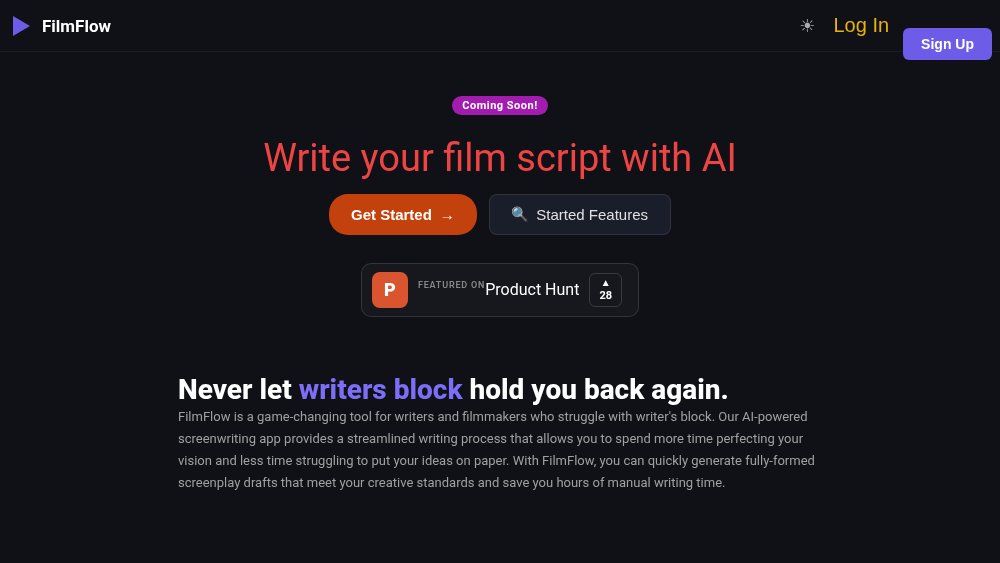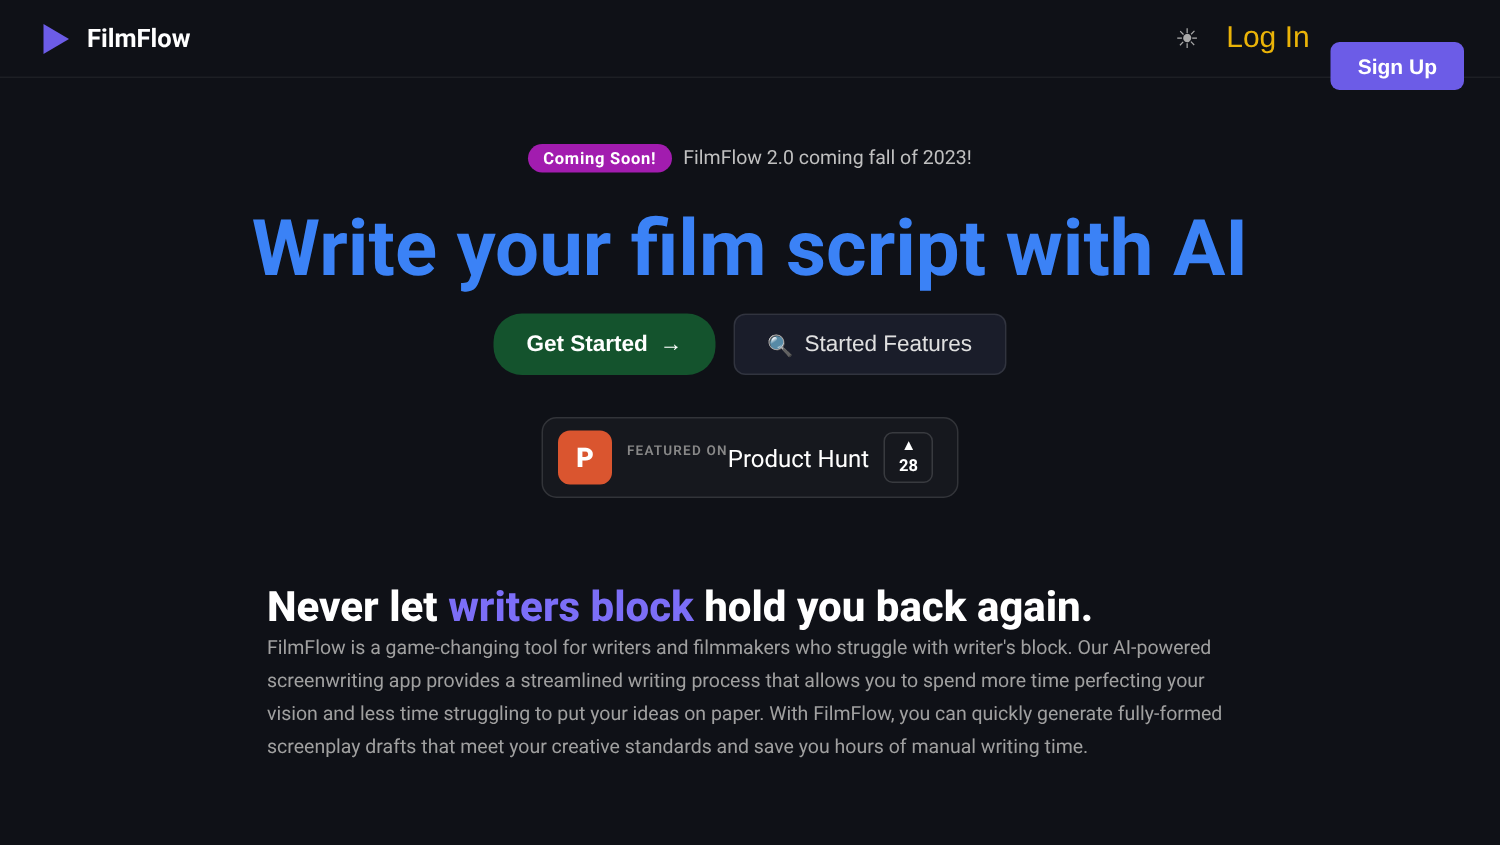--- a/index.html
+++ b/index.html
@@ -11,21 +11,21 @@
       width: 1000px;
       min-height: 563px;
       overflow-x: hidden;
     }
 
     
     nav {
       display: flex;
       align-items: center;
       justify-content: space-between;
-      padding: 0 24px;
+      padding: 0 8px;
       height: 52px;
       background: #0f1117;
       border-bottom: 1px solid rgba(255,255,255,0.06);
     }
 
     .nav-logo {
       display: flex;
       align-items: center;
       gap: 8px;
       font-weight: 700;
@@ -103,23 +103,23 @@
       border-radius: 20px;
       letter-spacing: 0.5px;
     }
 
     .coming-soon-text {
       font-size: 13px;
       color: #c0c0c0;
     }
 
     .hero-title {
-      font-size: 52px;
-      font-weight: 700;
-      color: #3b82f6;
+      font-size: 38px;
+      font-weight: 400;
+      color: #ef4444;
       line-height: 1.12;
       margin-bottom: 14px;
       max-width: 700px;
     }
 
     .hero-subtitle {
       font-size: 15px;
       color: #aaaaaa;
       margin-bottom: 28px;
     }
@@ -127,21 +127,21 @@
     .hero-buttons {
       display: flex;
       gap: 12px;
       margin-bottom: 28px;
     }
 
     .btn-get-started {
       display: flex;
       align-items: center;
       gap: 8px;
-      background: #14532d;
+      background: #c2410c;
       color: #fff;
       border: none;
       font-size: 15px;
       font-weight: 600;
       padding: 11px 22px;
       border-radius: 19px;
       cursor: pointer;
     }
 
     .btn-explore {
@@ -259,21 +259,20 @@
   <div class="nav-right">
     <button class="nav-theme-btn">☀</button>
     <button class="nav-login-btn">Log In</button>
     <button class="nav-signup-btn">Sign Up</button>
   </div>
 </nav>
 
 <section class="hero">
   <div class="coming-soon-banner">
     <span class="coming-soon-badge">Coming Soon!</span>
-    <span class="coming-soon-text">FilmFlow 2.0 coming fall of 2023!</span>
   </div>
 
   <h1 class="hero-title">Write your film script with AI</h1>
 
   <div class="hero-buttons">
     <button class="btn-get-started">
       <span>Get Started</span>
       <span>→</span>
     </button>
     <button class="btn-explore">

